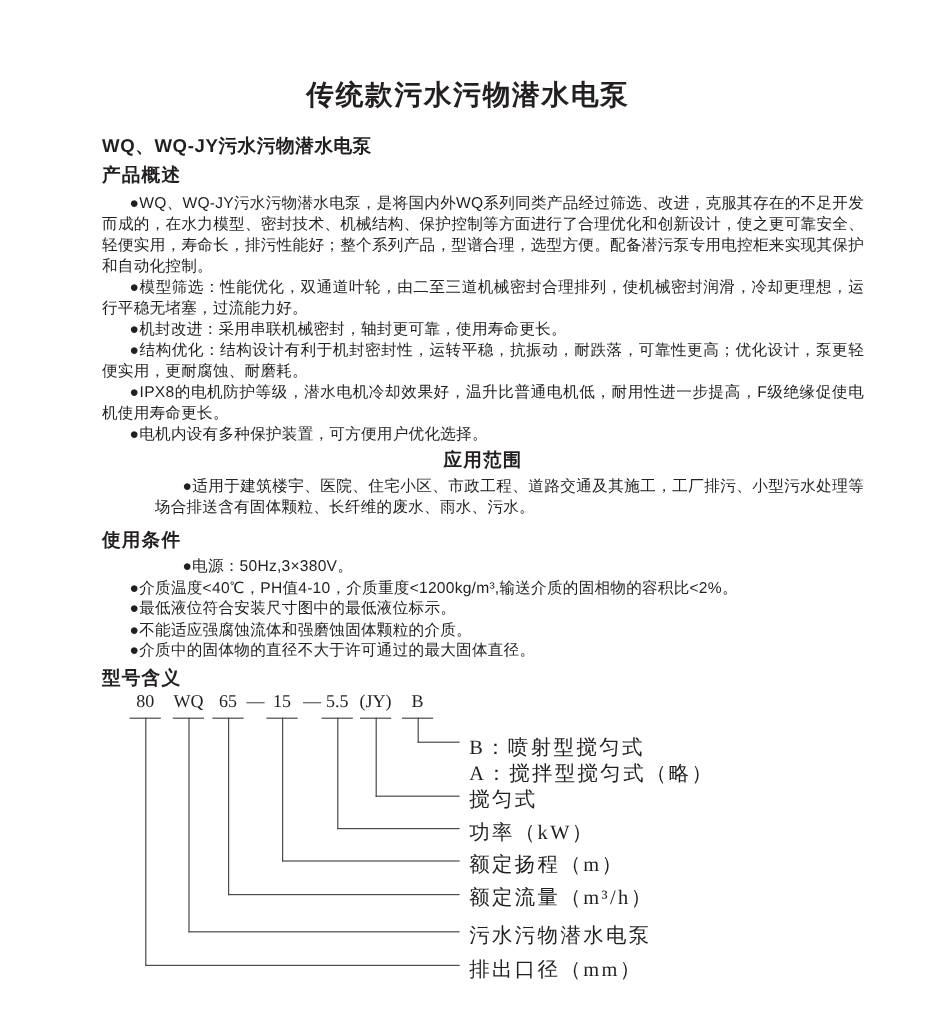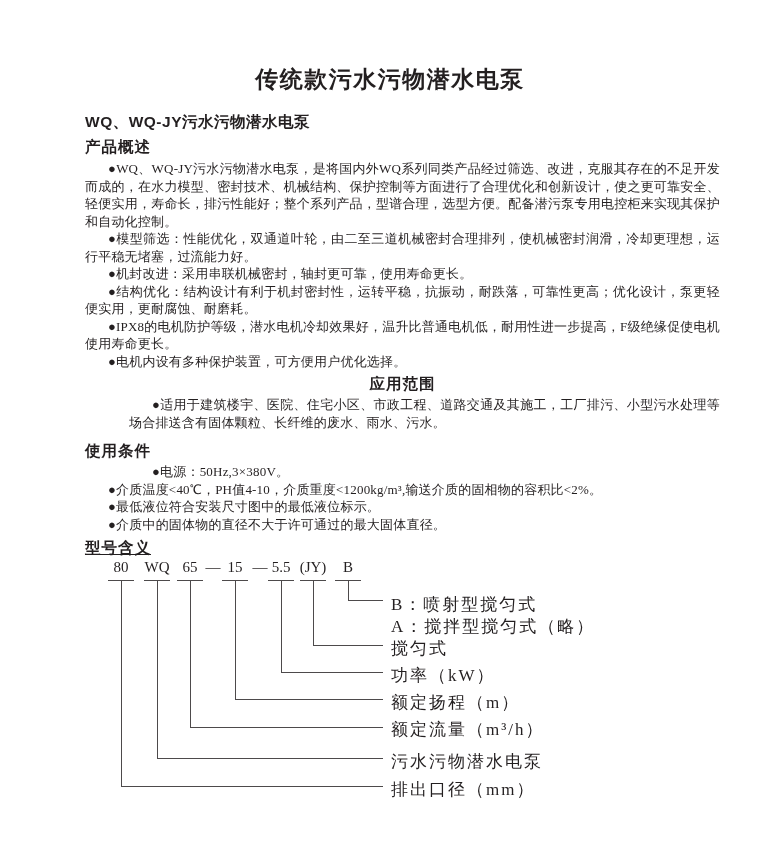--- a/index.html
+++ b/index.html
@@ -28,28 +28,27 @@
   }
   h3.sec {
     font-size:15.5px;
     font-weight:bold;
     line-height:18px;
     letter-spacing:1px;
   }
   .sec-overview { margin-top:5px; }
   .sec-application { margin-top:5px;text-align:center; }
   .sec-conditions { margin-top:11px; }
-  .sec-model { margin-top:6px;text-decoration:underline; }
+  .sec-model { margin-top:6px; }
   p.body {
     font-size:13px;
     line-height:17.5px;
     text-align:justify;
     text-indent:23px;
     letter-spacing:0.2px;
-    font-family:Liberation Serif, serif;
   }
   .after-head { margin-top:4px; }
   .after-head-sm { margin-top:3px;margin-left:44px; }
   
   .diagram {
     position:relative;
     width:640px;
     height:252px;
     margin-top:0px;
     font-family:"Liberation Serif", serif;
@@ -98,20 +97,21 @@
     <p class="body">●IPX8的电机防护等级，潜水电机冷却效果好，温升比普通电机低，耐用性进一步提高，F级绝缘促使电机使用寿命更长。</p>
     <p class="body">●电机内设有多种保护装置，可方便用户优化选择。</p>
 
     <h3 class="sec sec-application">应用范围</h3>
     <p class="body after-head-sm">●适用于建筑楼宇、医院、住宅小区、市政工程、道路交通及其施工，工厂排污、小型污水处理等场合排送含有固体颗粒、长纤维的废水、雨水、污水。</p>
 
     <h3 class="sec sec-conditions">使用条件</h3>
     <p class="body after-head-sm">●电源：50Hz,3×380V。</p>
     <p class="body">●介质温度&lt;40℃，PH值4-10，介质重度&lt;1200kg/m³,输送介质的固相物的容积比&lt;2%。</p>
     <p class="body">●最低液位符合安装尺寸图中的最低液位标示。</p>
+    <p class="body">●不能适应强腐蚀流体和强磨蚀固体颗粒的介质。</p>
     <p class="body">●介质中的固体物的直径不大于许可通过的最大固体直径。</p>
 
     <h3 class="sec sec-model">型号含义</h3>
 
     <div class="diagram">
 
       <span class="code-part" style="left:36px">80</span>
       <span class="code-part" style="left:72px">WQ</span>
       <span class="code-part" style="left:105px">65</span>
       <span class="code-part" style="left:128px">—</span>

